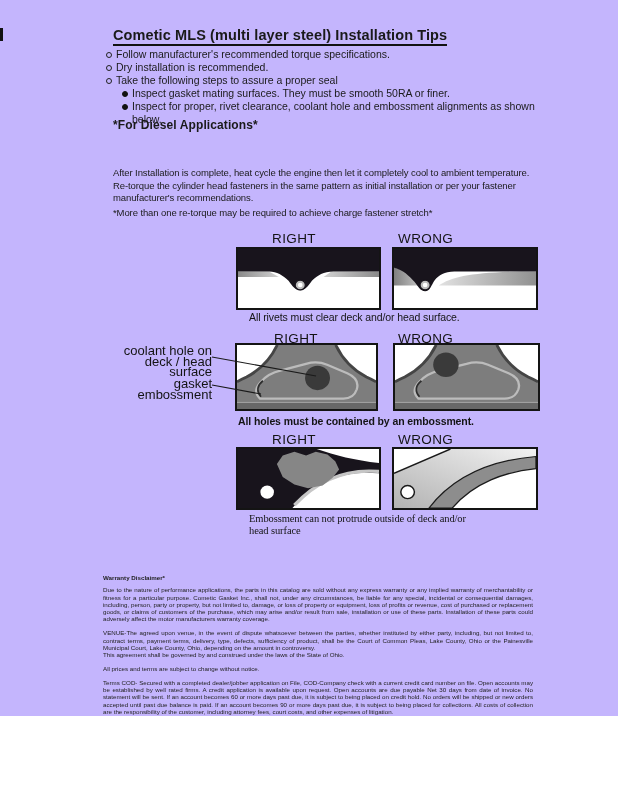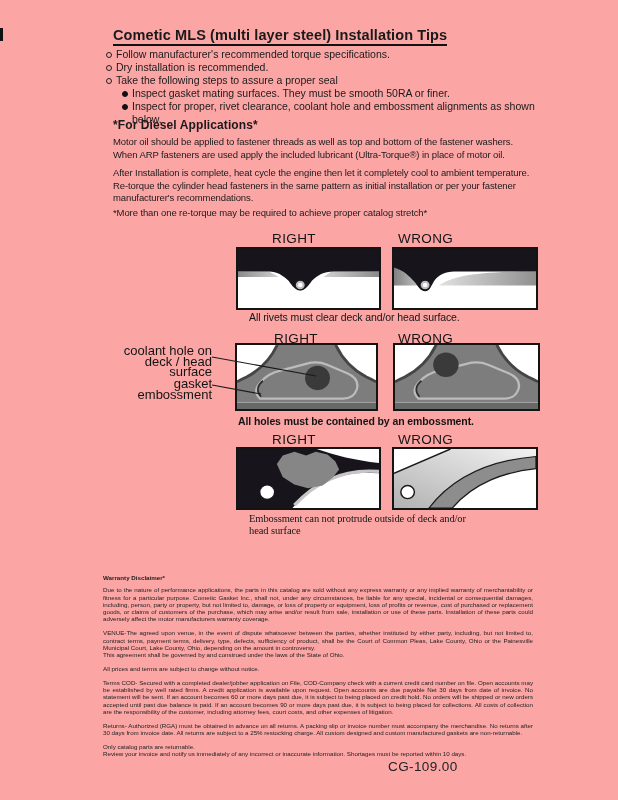--- a/index.html
+++ b/index.html
@@ -1,17 +1,17 @@
 <!DOCTYPE html>
 <html><head>
 <meta charset="utf-8">
 <style>
   html,body{margin:0;padding:0;background:#ffffff;}
   .page{
-    position:relative;width:618px;height:800px;background:#fca5a5;overflow:hidden;
+    position:relative;width:618px;height:716px;background:#c4b5fd;overflow:hidden;
     font-family:"Liberation Sans","DejaVu Sans",sans-serif;color:#1a1a1a;
   }
   .reg-mark{position:absolute;left:0;top:28px;width:3px;height:13px;background:#111;}
   .title{
     position:absolute;left:113px;top:27px;font-size:14.5px;font-weight:bold;
     border-bottom:2px solid #111;padding-bottom:1px;letter-spacing:0.1px;white-space:nowrap;
   }
   .bullets{position:absolute;left:106px;top:48px;width:440px;font-size:10.5px;}
   .b-row{display:flex;align-items:flex-start;line-height:13px;}
   .b-row.sub{margin-left:16px;}
@@ -59,23 +59,22 @@
       <span class="b-marker filled"></span>
       <span>Inspect gasket mating surfaces.  They must be smooth 50RA or finer.</span>
     </div>
     <div class="b-row sub">
       <span class="b-marker filled"></span>
       <span>Inspect for proper, rivet clearance, coolant hole and embossment alignments as shown below.</span>
     </div>
   </div>
 
   <div class="diesel-head">*For Diesel Applications*</div>
-  <div class="diesel-p p1">Motor oil should be applied to fastener threads as well as top and bottom of the fastener washers. When ARP fasteners are used apply the included lubricant (Ultra-Torque®) in place of motor oil.</div>
   <div class="diesel-p p2">After Installation is complete, heat cycle the engine then let it completely cool to ambient temperature. Re-torque the cylinder head fasteners in the same pattern as initial installation or per your fastener manufacturer's recommendations.</div>
-  <div class="diesel-p p3">*More than one re-torque may be required to achieve proper catalog stretch*</div>
+  <div class="diesel-p p3">*More than one re-torque may be required to achieve charge fastener stretch*</div>
 
   <div class="dlabel" style="left:272px;top:231px;">RIGHT</div>
   <div class="dlabel" style="left:398px;top:231px;">WRONG</div>
 
   <div class="panel" style="left:236px;top:247px;width:141px;height:59px;">
     <svg width="141" height="59" viewBox="0 0 145 63" preserveAspectRatio="none">
       <defs>
         <linearGradient id="g1L" x1="0" y1="0" x2="1" y2="0">
             <stop offset="0" stop-color="#8a8a8a"></stop>
             <stop offset="1" stop-color="#d2d2d2"></stop>

